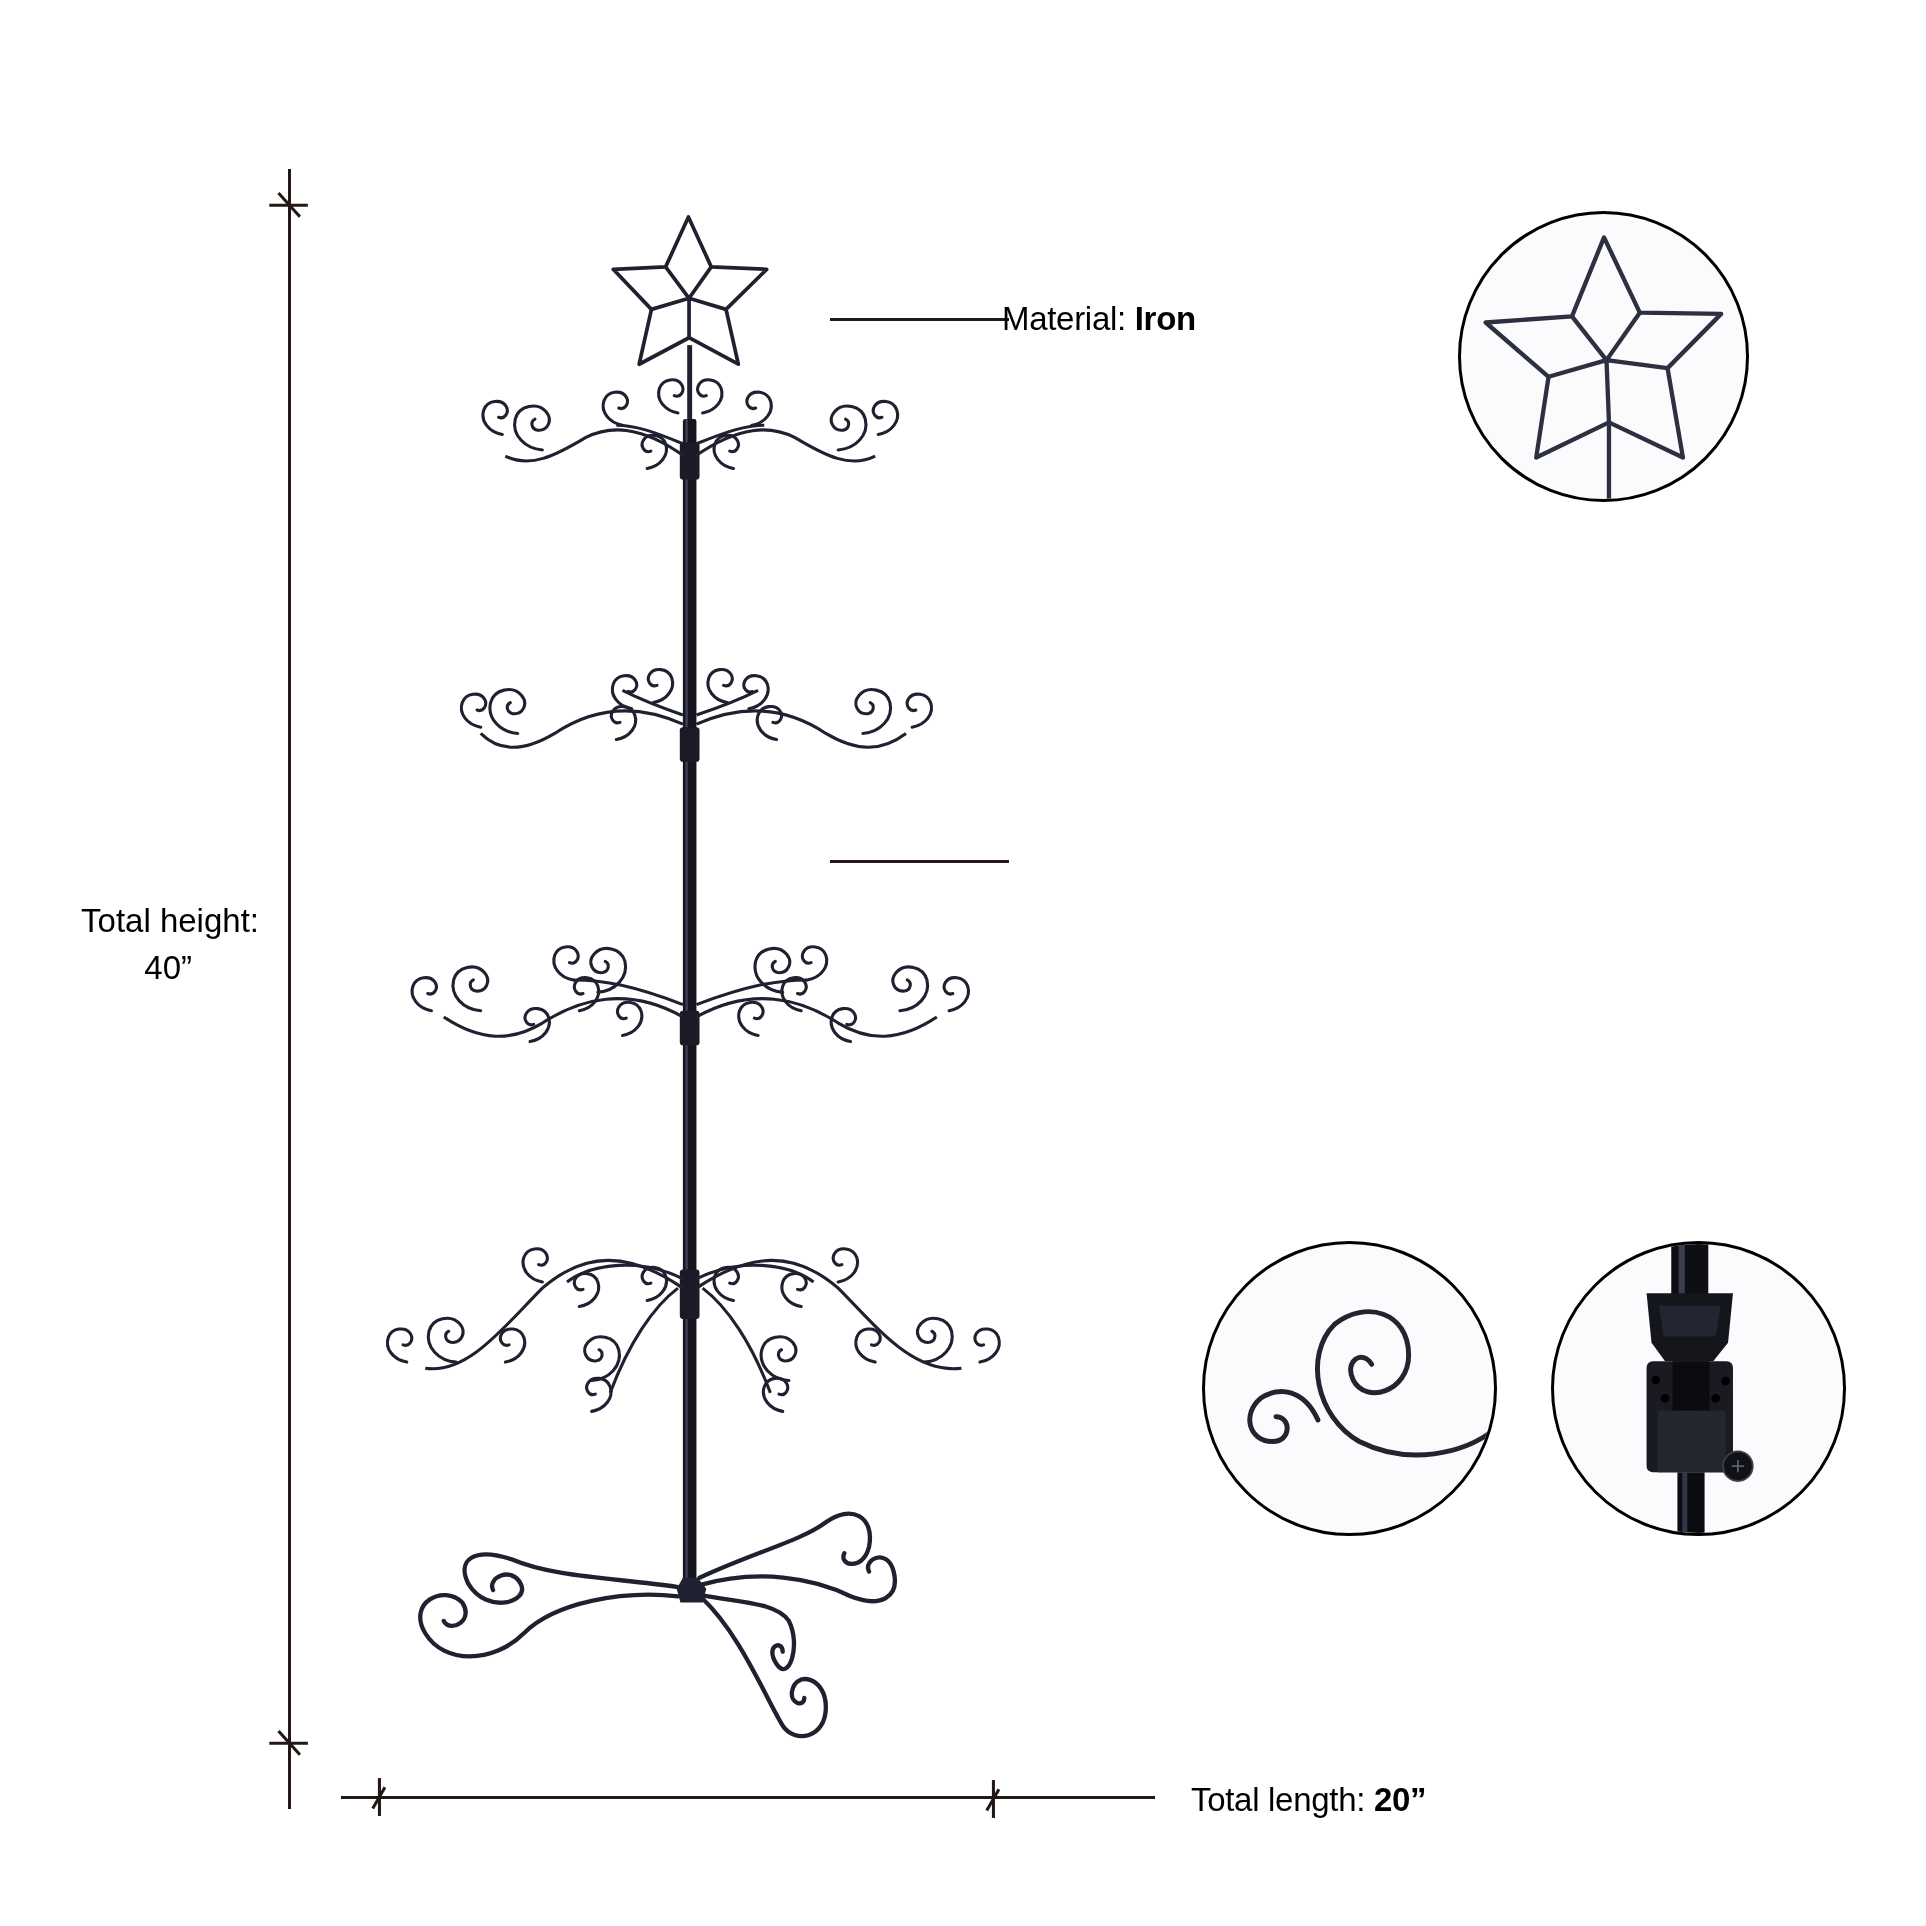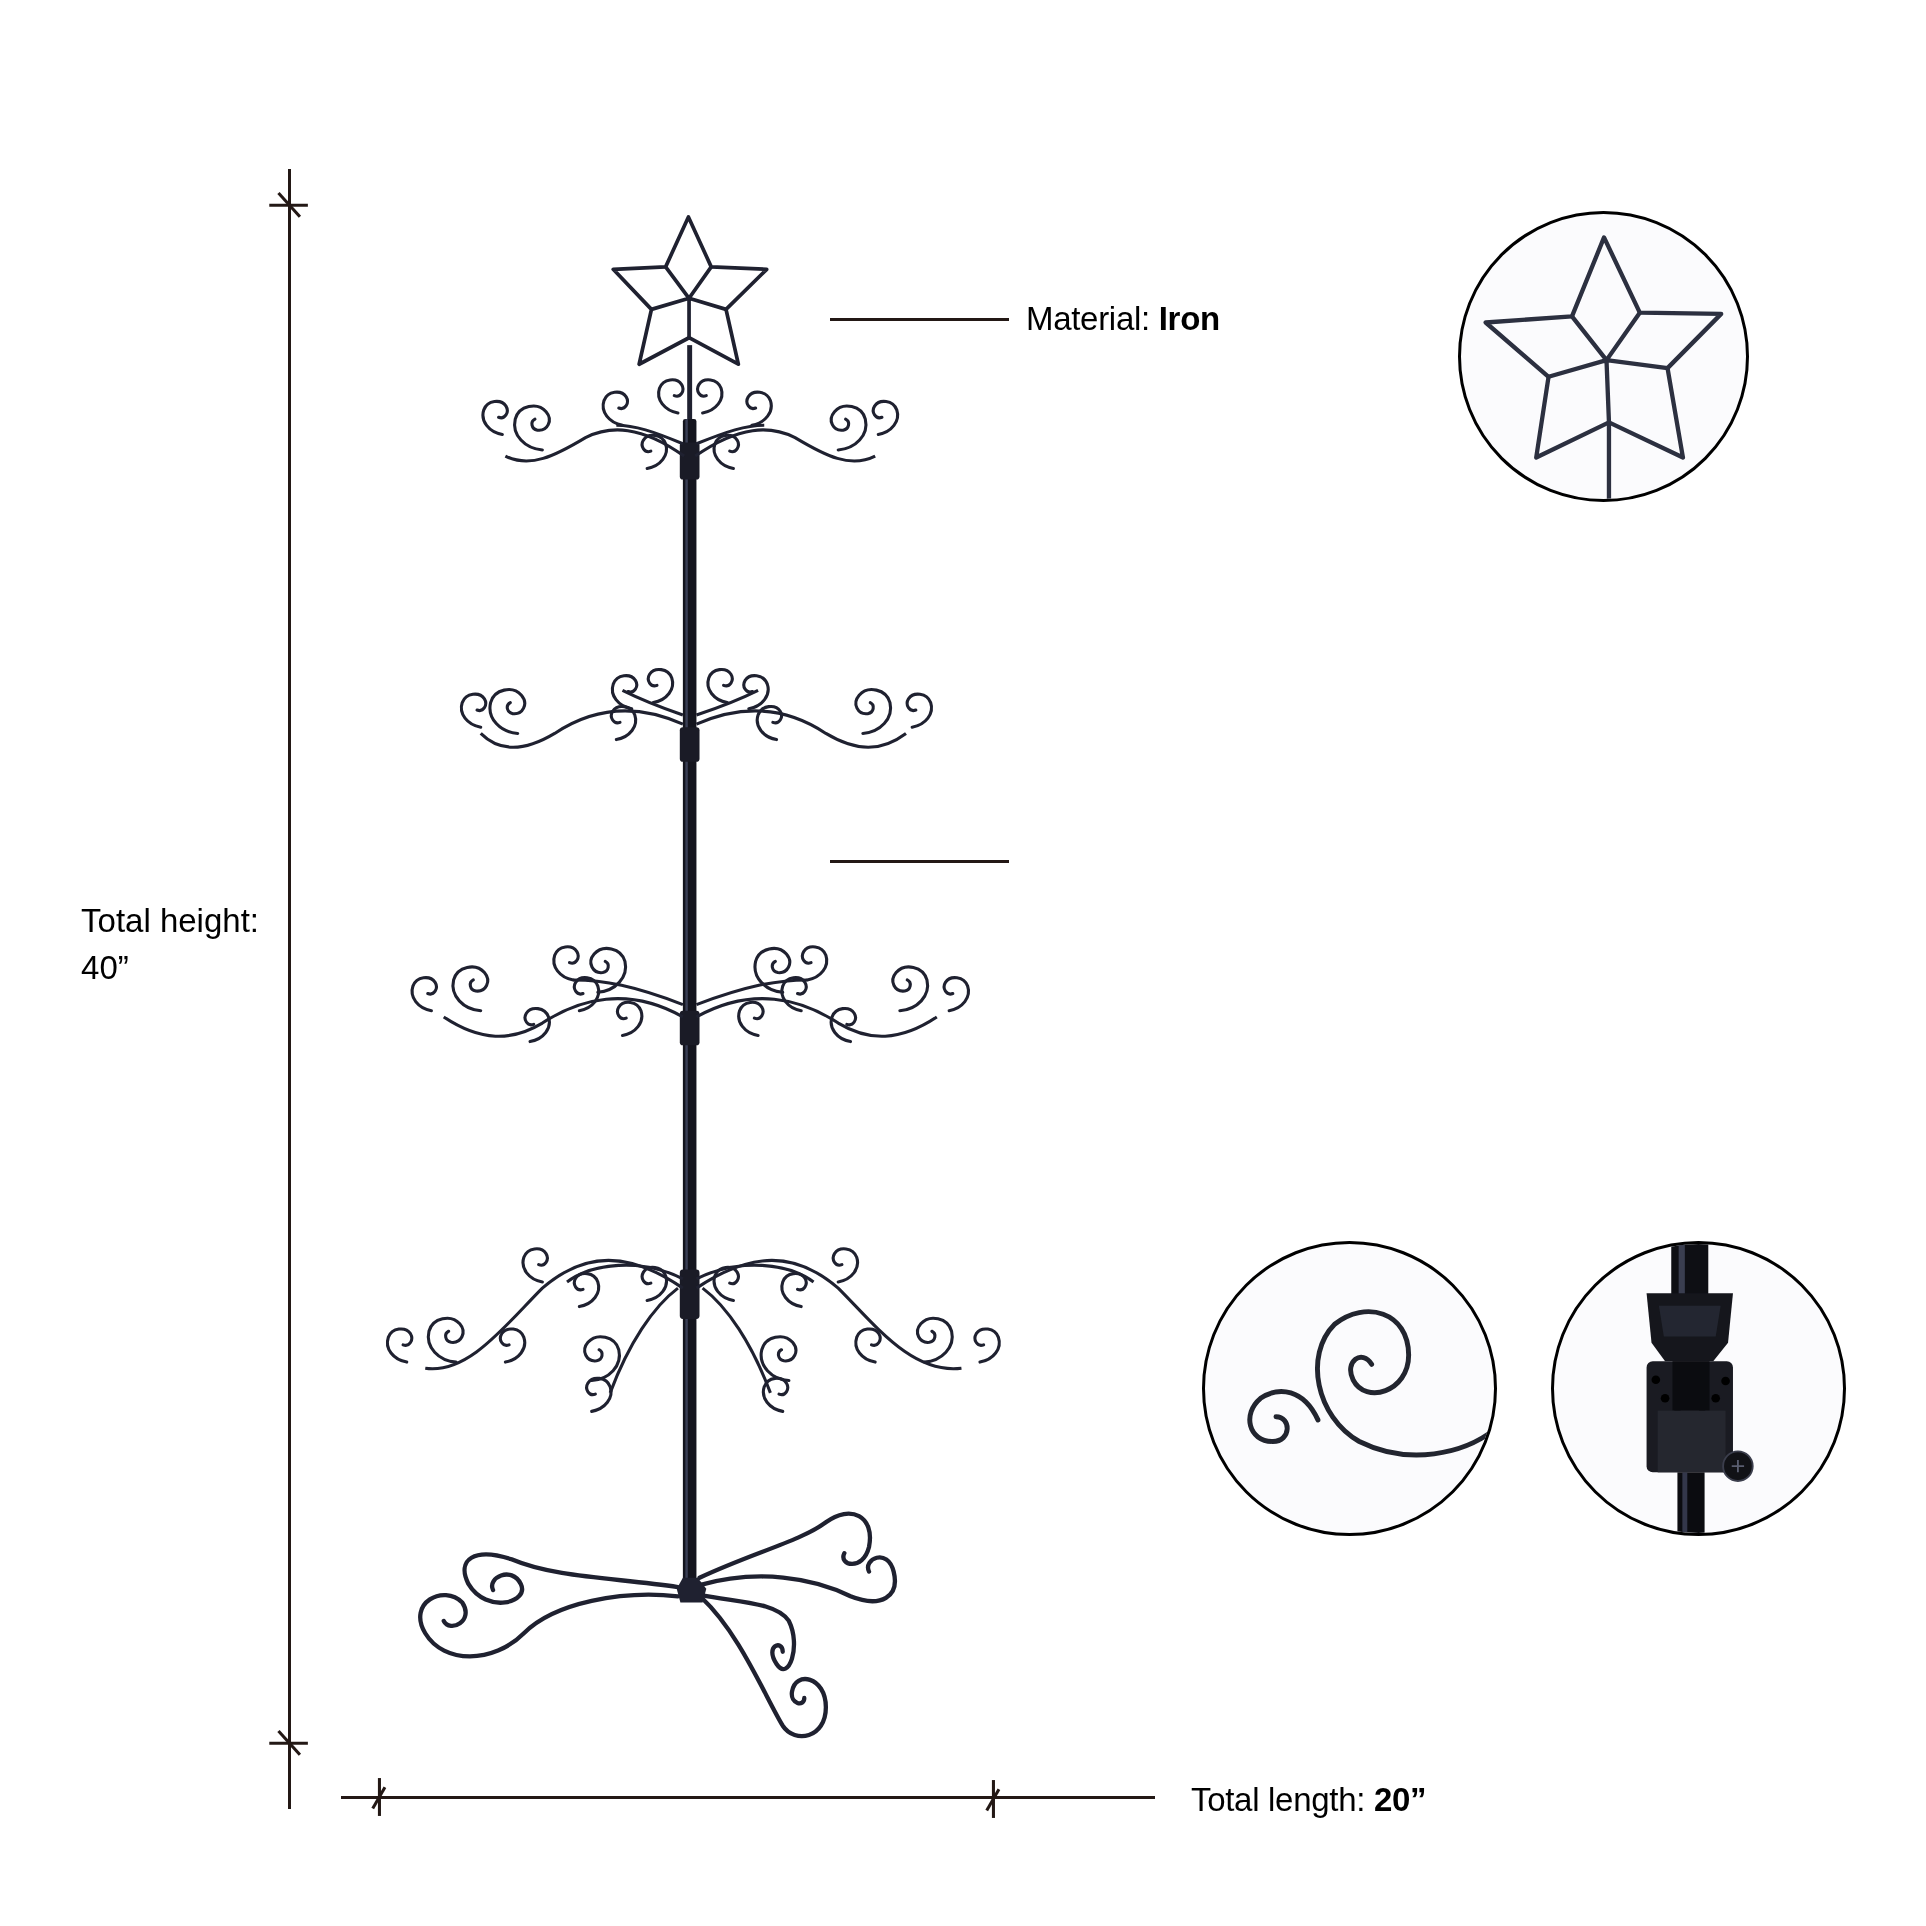--- a/index.html
+++ b/index.html
@@ -20,21 +20,21 @@
   <svg class="abs" style="left:265px; top:185px;" width="49" height="49" viewBox="0 0 80 80">
     <line x1="7" y1="33" x2="70" y2="33" stroke="#231815" stroke-width="5"></line>
     <line x1="22" y1="13" x2="57" y2="52" stroke="#231815" stroke-width="5"></line>
   </svg>
   <svg class="abs" style="left:265px; top:1723px;" width="49" height="49" viewBox="0 0 80 80">
     <line x1="7" y1="33" x2="70" y2="33" stroke="#231815" stroke-width="5"></line>
     <line x1="22" y1="13" x2="57" y2="52" stroke="#231815" stroke-width="5"></line>
   </svg>
 </div>
 
-<div class="abs" style="right:1667px; top:897px; text-align:left; font-size:33px; line-height:47px;">
+<div class="abs" style="right:1667px; top:897px; text-align:center; font-size:33px; line-height:47px;">
   <div style="white-space:nowrap;">Total height:</div>
   <div style="font-weight:400; padding-right:3.7px;">40”</div>
 </div>
 
 <div>
   <div class="dimline" style="left:341px; top:1796px; width:814px; height:3.1px;"></div>
   <svg class="abs" style="left:364px; top:1775px;" width="37" height="44" viewBox="0 0 60 72">
     <line x1="25" y1="5" x2="25" y2="67" stroke="#231815" stroke-width="5"></line>
     <line x1="14" y1="55" x2="34" y2="20" stroke="#231815" stroke-width="5"></line>
   </svg>
@@ -42,21 +42,21 @@
     <line x1="25" y1="5" x2="25" y2="67" stroke="#231815" stroke-width="5"></line>
     <line x1="14" y1="55" x2="34" y2="20" stroke="#231815" stroke-width="5"></line>
   </svg>
 </div>
 
 <div class="label" style="left:1191px; top:1778px;">
   <span>Total length: </span><b>20”</b>
 </div>
 
 <div class="dimline" style="left:830px; top:318px; width:179px; height:3.1px;"></div>
-<div class="label" style="left:1026px; top:297px;">
+<div class="label" style="left:1002px; top:297px;">
   <span>Material: </span><b>Iron</b>
 </div>
 
 <div class="dimline" style="left:830px; top:860px; width:179px; height:3.1px;"></div>
 <div class="abs" style="left:1034px; top:839px; font-size:33px; line-height:43px; white-space:nowrap; letter-spacing:-0.3px;">
 </div>
 
 <svg class="abs" style="left:0; top:0;" width="1926" height="1926" viewBox="0 0 3125 3125">
   <defs>
     <g id="curl-r">

